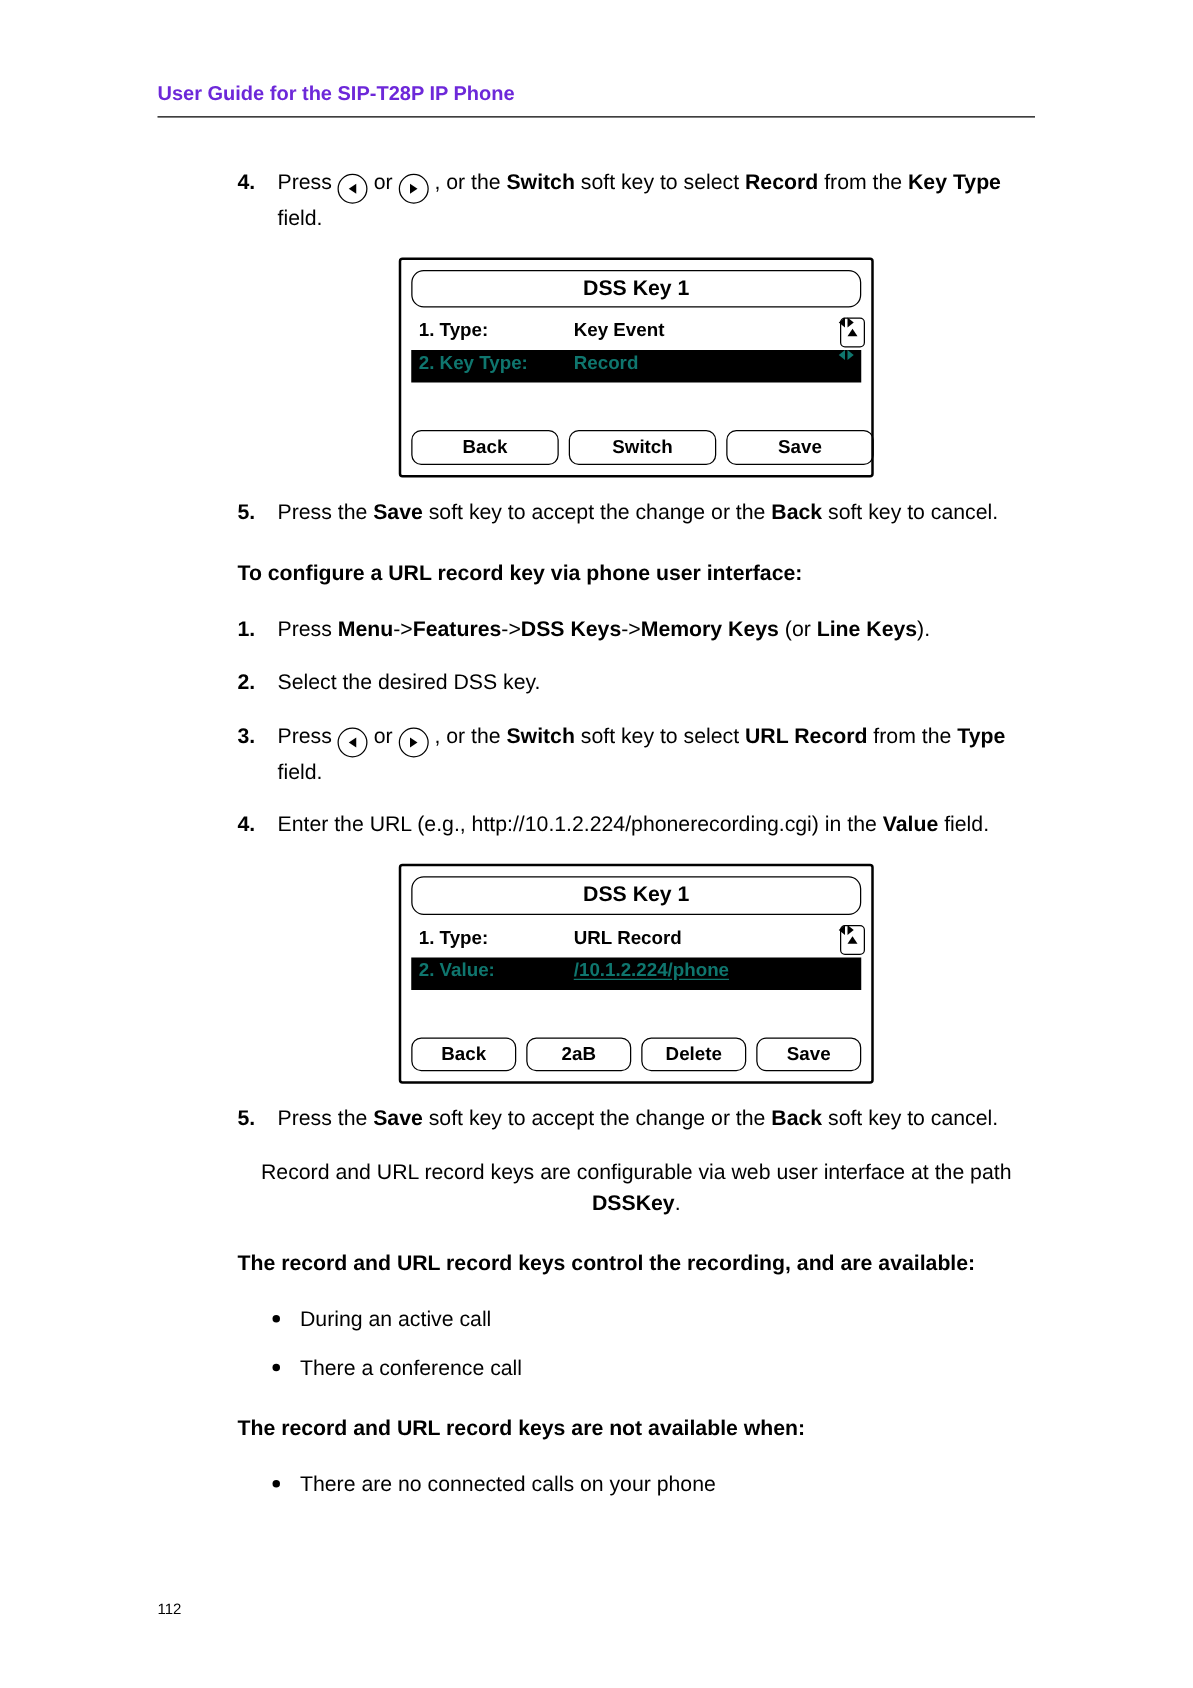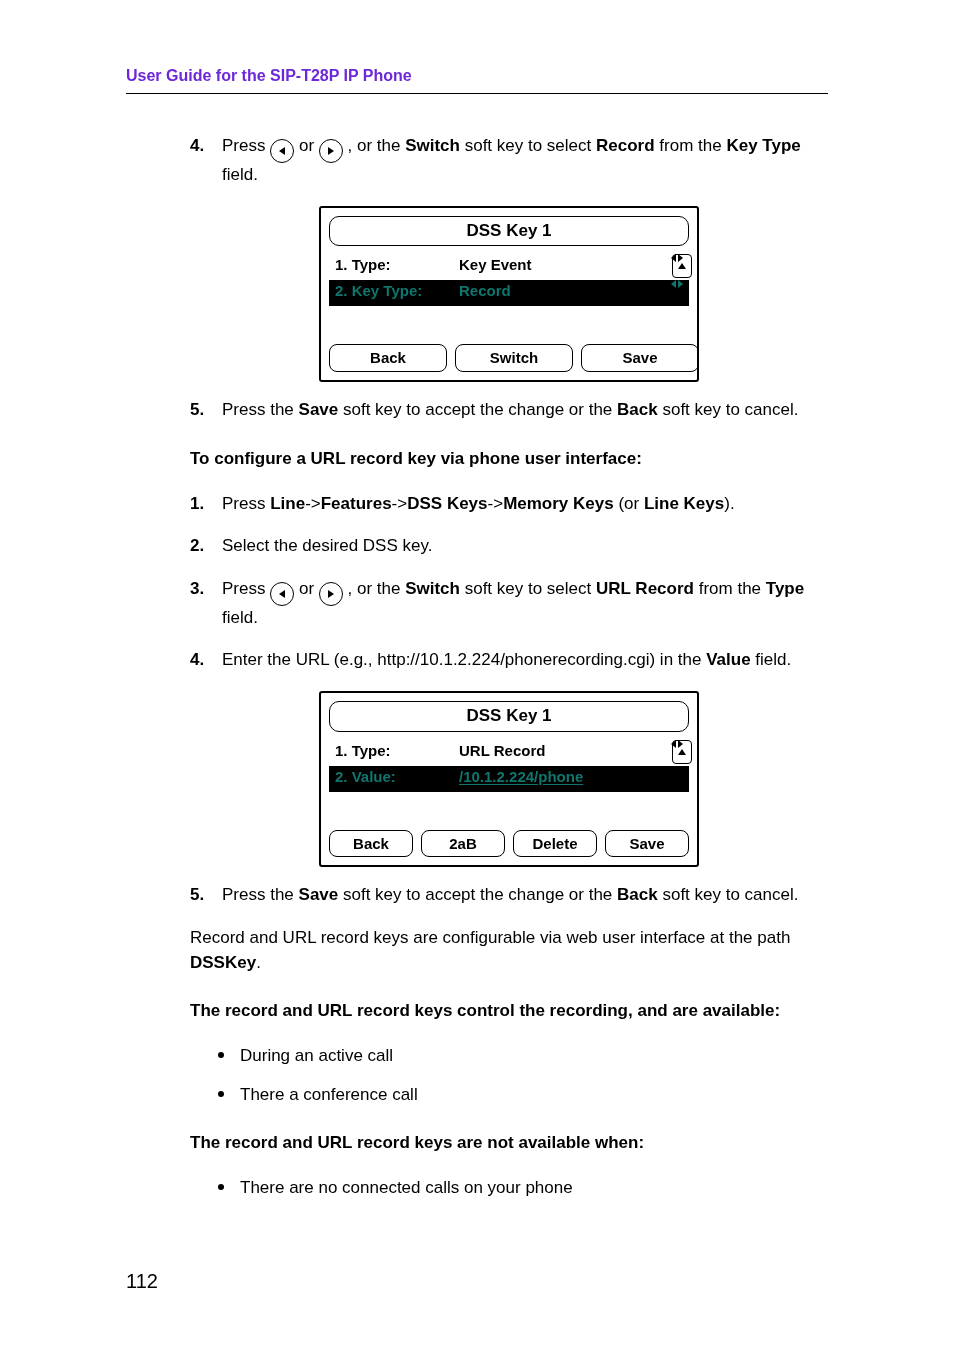--- a/index.html
+++ b/index.html
@@ -53,34 +53,34 @@
     border-top: 4px solid transparent;
     border-bottom: 4px solid transparent;
   }
   .tri-left  { border-right: 6px solid #000; }
   .tri-right { border-left: 6px solid #000; }
 
   .section-title {
     font-weight: 700;
     margin: 24px 0 20px 0;
   }
-  .para { margin: 18px 0; }
+  .para { margin: 18px 0; text-align: center; }
 
   ul.bullets { list-style: none; padding: 0 0 0 28px; margin: 4px 0 20px 0; }
   ul.bullets li { position: relative; padding-left: 22px; margin: 14px 0; }
   ul.bullets li::before {
     content: ""; position: absolute; left: 0; top: 8px;
     width: 6px; height: 6px; background: #000; border-radius: 50%;
   }
 
   .page-num {
     position: absolute;
     left: 126px;
     bottom: 54px;
-    font-size: 20px;
+    font-size: 12px;
     margin-top: 12px;
   }
 
   
   .lcd {
     width: 360px;
     margin: 10px auto 16px auto;
     border: 2px solid #000;
     border-radius: 3px;
     padding: 8px;
@@ -215,21 +215,21 @@
         <span> soft key to cancel.</span>
       </div>
     </div>
 
     <div class="section-title">To configure a URL record key via phone user interface:</div>
 
     <div class="step">
       <div class="num">1.</div>
       <div class="txt">
         <span>Press </span>
-        <b>Line</b><span>-&gt;</span><b>Features</b><span>-&gt;</span><b>DSS Keys</b><span>-&gt;</span><b>Memory Keys</b><span> (or </span><b>Line Keys</b><span>).</span>
+        <b>Menu</b><span>-&gt;</span><b>Features</b><span>-&gt;</span><b>DSS Keys</b><span>-&gt;</span><b>Memory Keys</b><span> (or </span><b>Line Keys</b><span>).</span>
       </div>
     </div>
 
     <div class="step">
       <div class="num">2.</div>
       <div class="txt">Select the desired DSS key.</div>
     </div>
 
     <div class="step">
       <div class="num">3.</div>

